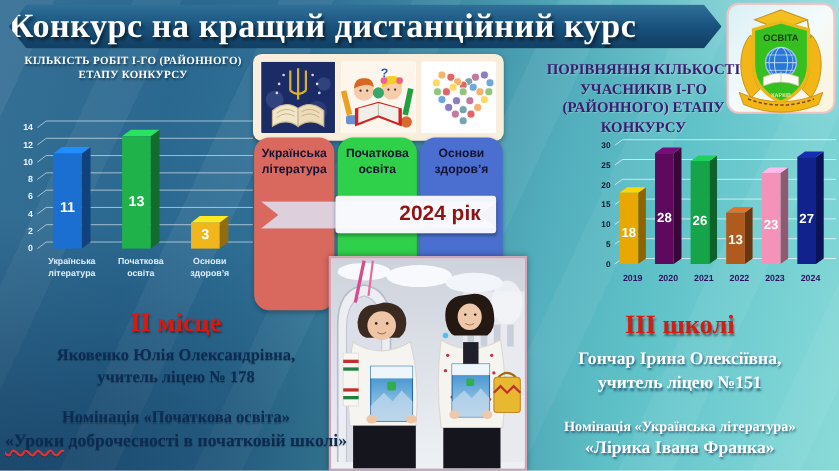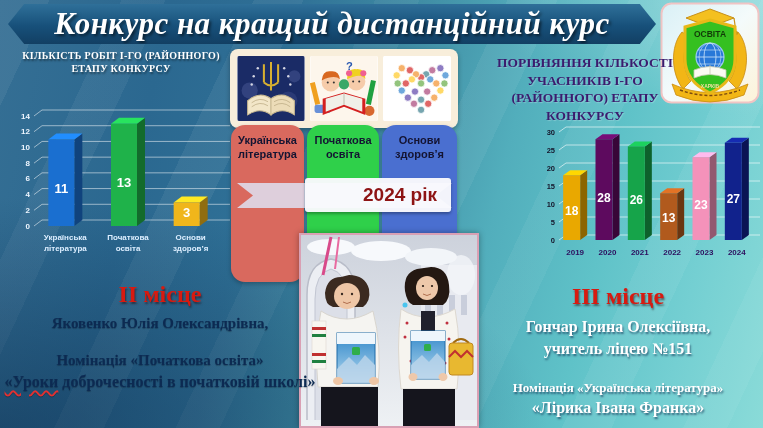--- a/index.html
+++ b/index.html
@@ -10,23 +10,22 @@
   }
   .bg-layer{position:absolute;inset:0;pointer-events:none;}
   .bg-streaks{background:repeating-linear-gradient(115deg,rgba(255,255,255,.06) 0 45px,rgba(255,255,255,0) 45px 110px,rgba(255,255,255,.05) 110px 150px,rgba(255,255,255,0) 150px 230px);}
   .bg-dark-corner{background:radial-gradient(120% 90% at 0% 100%,rgba(8,38,70,.5) 0%,rgba(8,38,70,.18) 38%,rgba(8,38,70,0) 60%);}
   .bg-light-corner{background:radial-gradient(60% 45% at 100% 0%,rgba(255,255,255,.30) 0%,rgba(255,255,255,0) 60%);}
 
   .title-banner{
     position:absolute;left:8px;top:4px;width:648px;height:40px;
     background:linear-gradient(180deg,#2f7099 0%,#17507a 55%,#123f63 100%);
     clip-path:polygon(0% 50%,2.5% 0%,97.5% 0%,100% 50%,97.5% 100%,2.5% 100%);
-    display:flex;align-items:center;justify-content:center;
+    display:flex;align-items:center;
     filter:drop-shadow(0 3px 3px rgba(0,0,0,.35));
-    font-style:italic;
   }
   .title-banner span{
     font-family:"Liberation Serif",serif;font-weight:700;font-size:31px;color:#fff;
     text-shadow:2px 2px 3px rgba(0,0,0,.55);letter-spacing:.5px;white-space:nowrap;
   }
 
   .logo{position:absolute;left:660px;top:2px;width:100px;height:102px;}
 
   .chart-title{position:absolute;font-family:"Liberation Serif",serif;font-weight:700;text-align:center;}
   .chart-title.left{left:22px;top:50px;width:198px;font-size:10px;color:#fff;
@@ -428,24 +427,25 @@
         <ellipse cx="16" cy="112" rx="4.5" ry="4" fill="#eec8aa"></ellipse>
         <ellipse cx="46" cy="112" rx="4.5" ry="4" fill="#eec8aa"></ellipse>
         <rect x="6" y="124" width="52" height="37" fill="#15151d"></rect>
       </g>
     </svg>
   </div>
 
   <div class="award award-left">
     <div class="place">ІІ місце</div>
     <div class="line">Яковенко Юлія Олександрівна,</div>
+    <div class="line">учитель ліцею № 178</div>
     <div class="line nomination">Номінація «Початкова освіта»</div>
     <div class="line work"><span class="misspell">«Уроки</span><span> доброчесності в початковій школі»</span></div>
   </div>
 
   <div class="award award-right">
-    <div class="place">ІІІ місце</div>
+    <div class="place">ІІІ школі</div>
     <div class="line">Гончар Ірина Олексіївна,</div>
     <div class="line">учитель ліцею №151</div>
     <div class="line nomination">Номінація «Українська література»</div>
     <div class="line">«Лірика Івана Франка»</div>
   </div>
 </div>
 
 </body></html>

